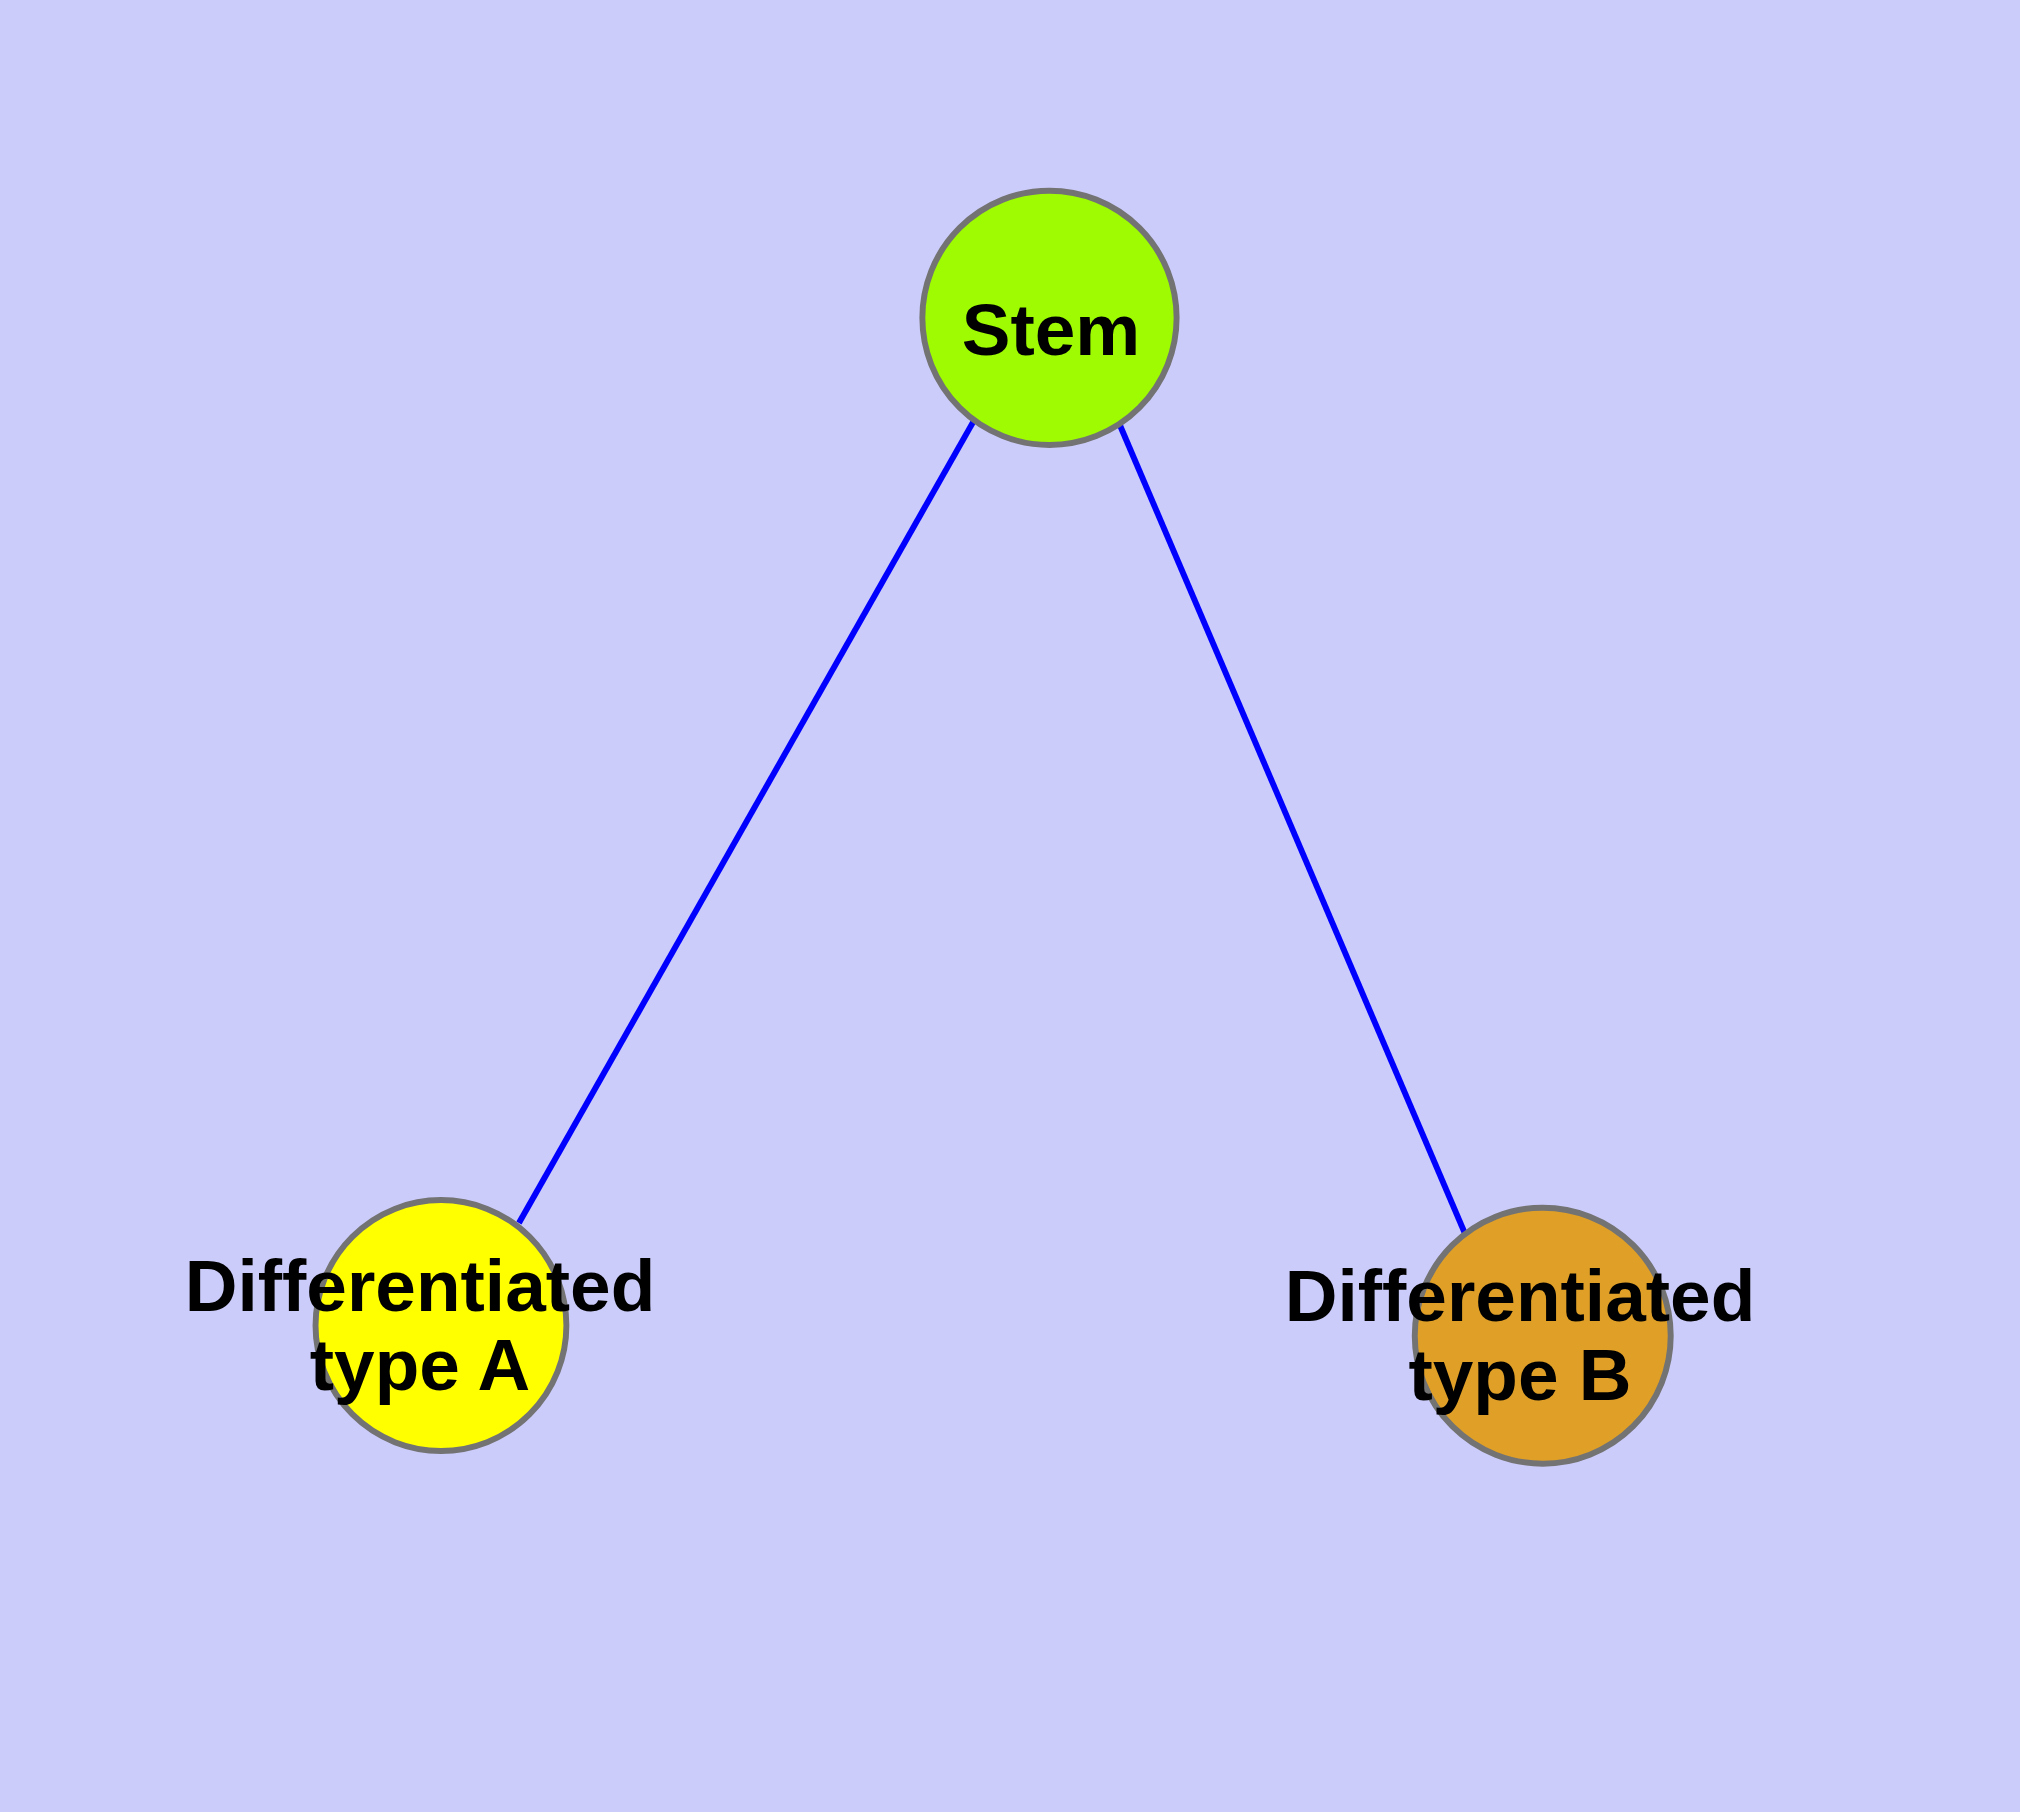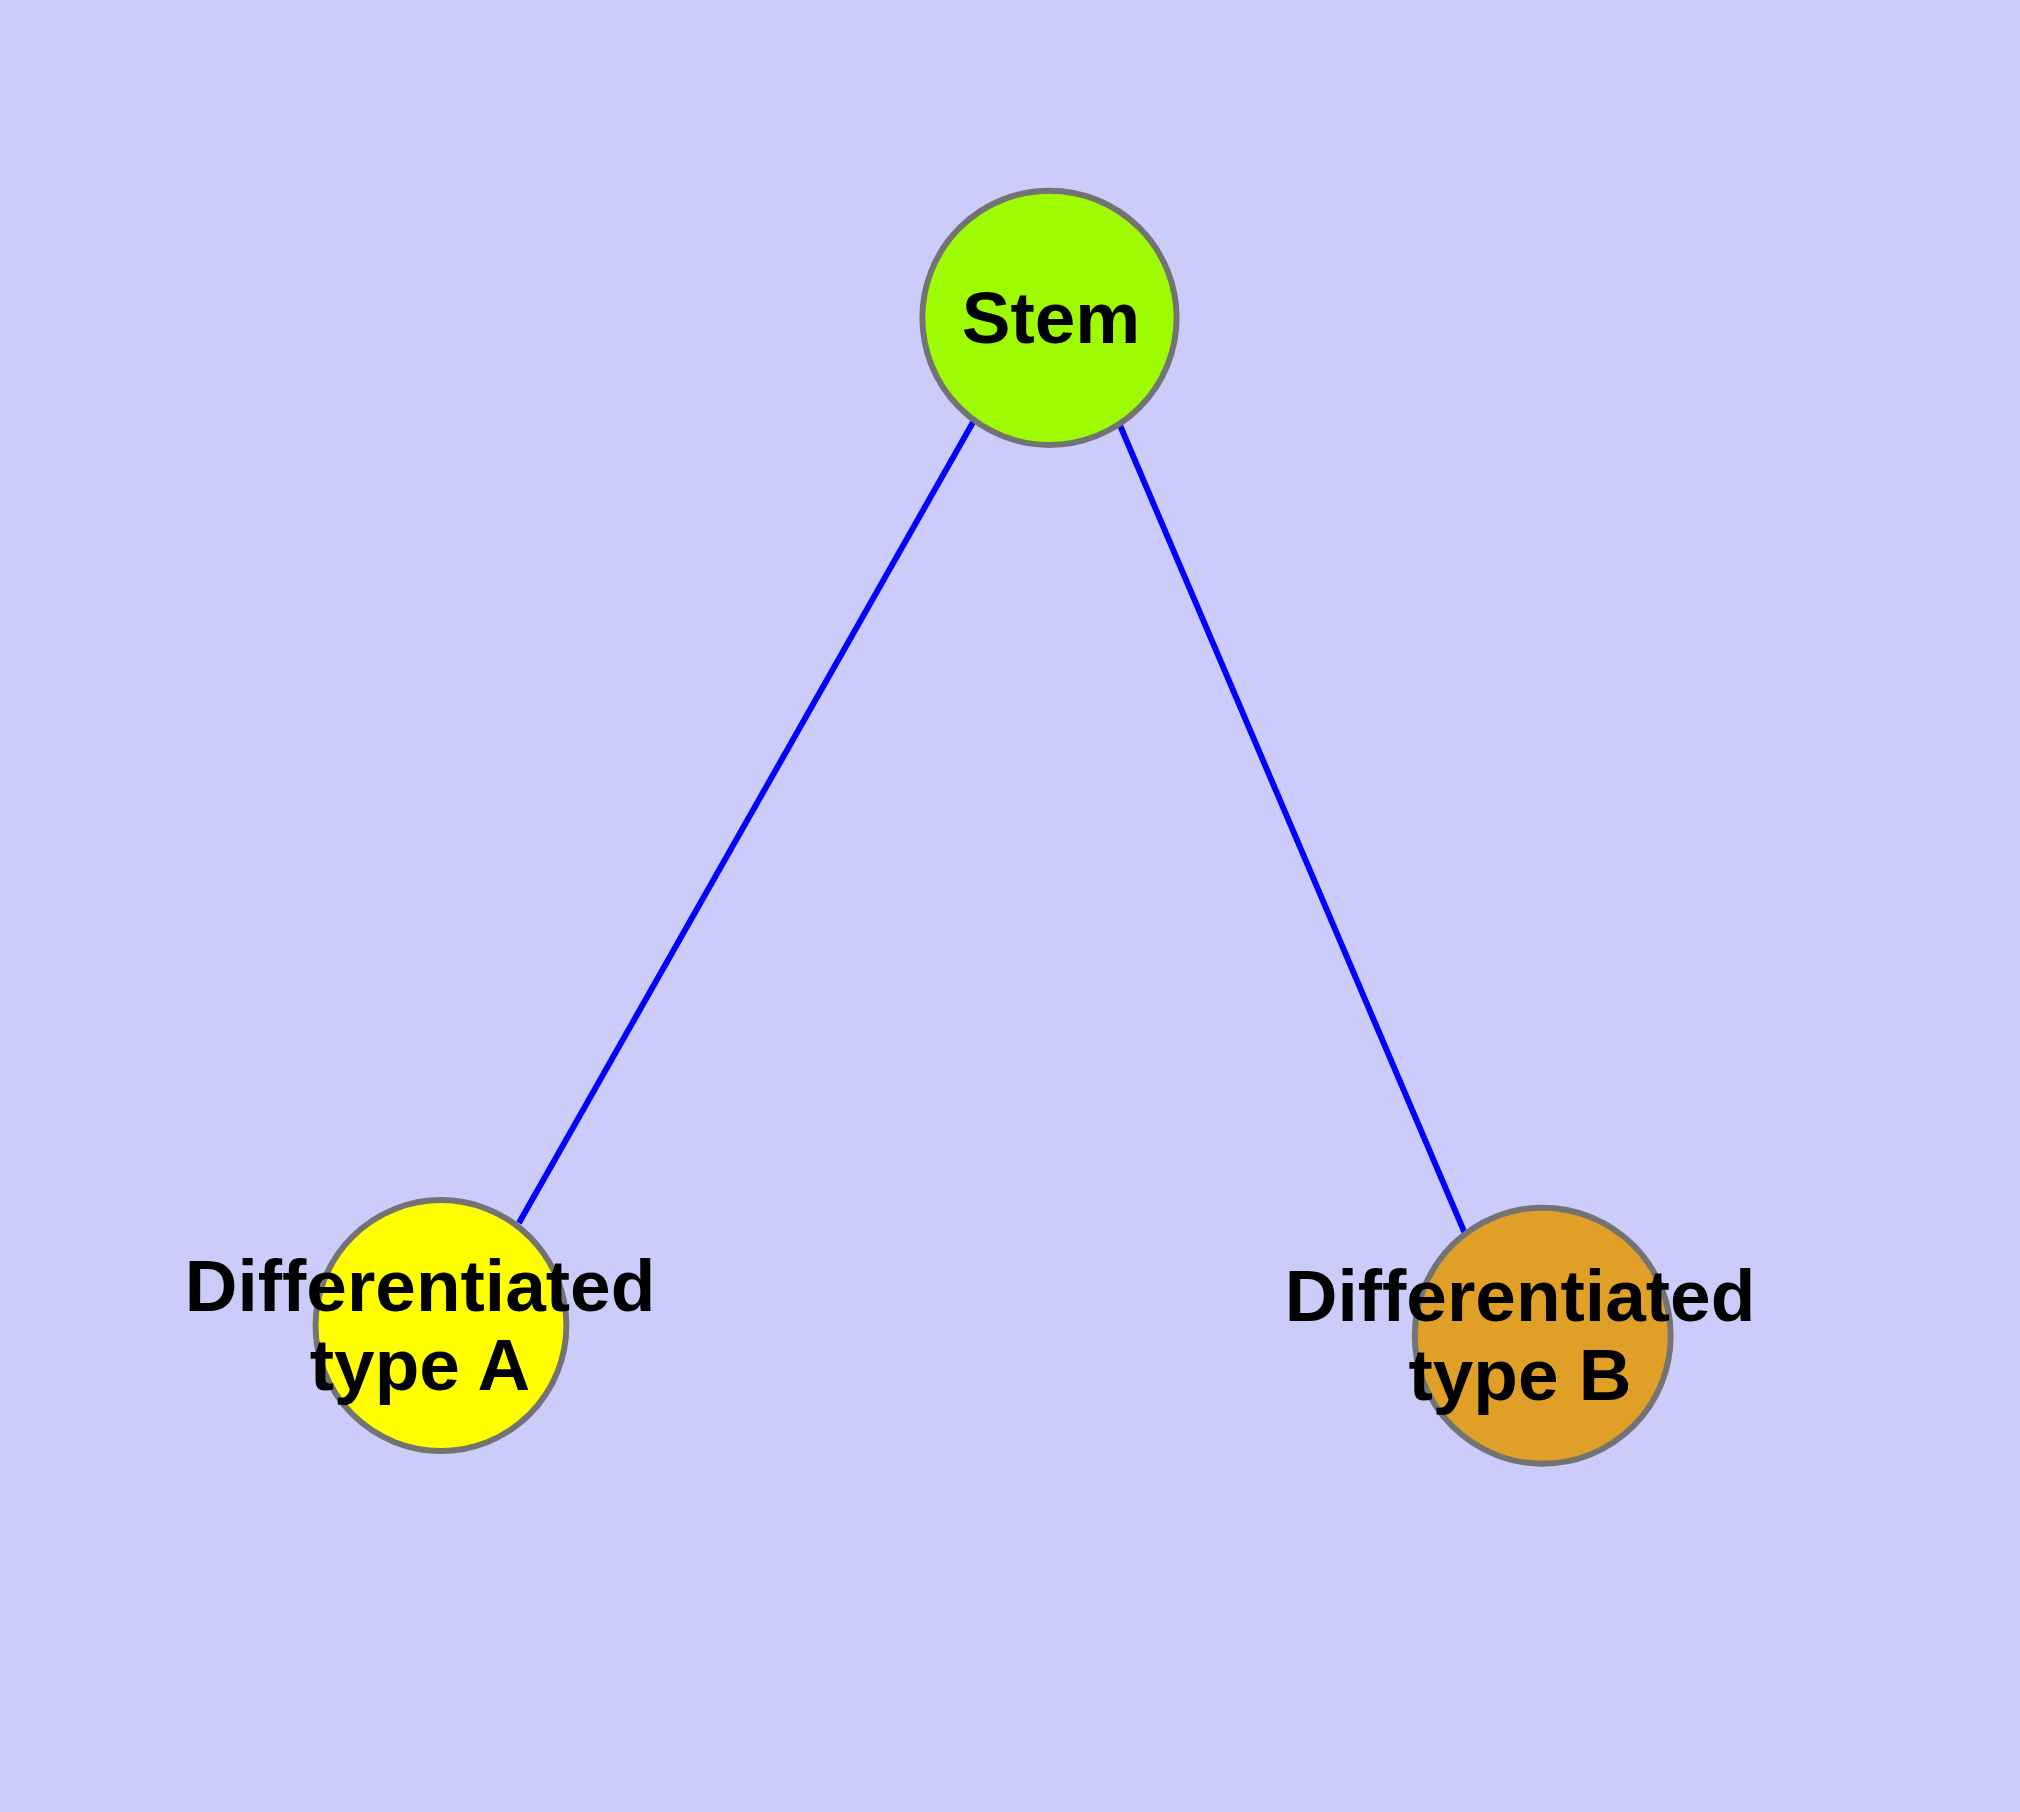--- a/index.html
+++ b/index.html
@@ -48,21 +48,21 @@
       <line stroke-linecap="butt" x1="1149" y1="496" x2="612" y2="1443" stroke="#0000ff" stroke-width="7"></line>
       <line stroke-linecap="butt" x1="1317" y1="492" x2="1728" y2="1455" stroke="#0000ff" stroke-width="7"></line>
     </g>
     <g>
       <circle cx="1238" cy="375" r="150" fill="#9efb02" stroke="#737373" stroke-width="7"></circle>
       <circle cx="520" cy="1564" r="148" fill="#ffff00" stroke="#737373" stroke-width="7"></circle>
       <circle cx="1820" cy="1576" r="151" fill="#e0a028" stroke="#737373" stroke-width="7"></circle>
     </g>
   </svg>
 
-  <div class="node-label label-stem" style="left: 1051px; top: 318px;">Stem</div>
+  <div class="node-label label-stem" style="left: 1051px; top: 330px;">Stem</div>
 
   <div class="node-label label-typea" style="left: 420px; top: 1326px;">Differentiated
 type A</div>
 
   <div class="node-label label-typeb" style="left: 1520px; top: 1336px;">Differentiated
 type B</div>
 
 </div>
 
 

